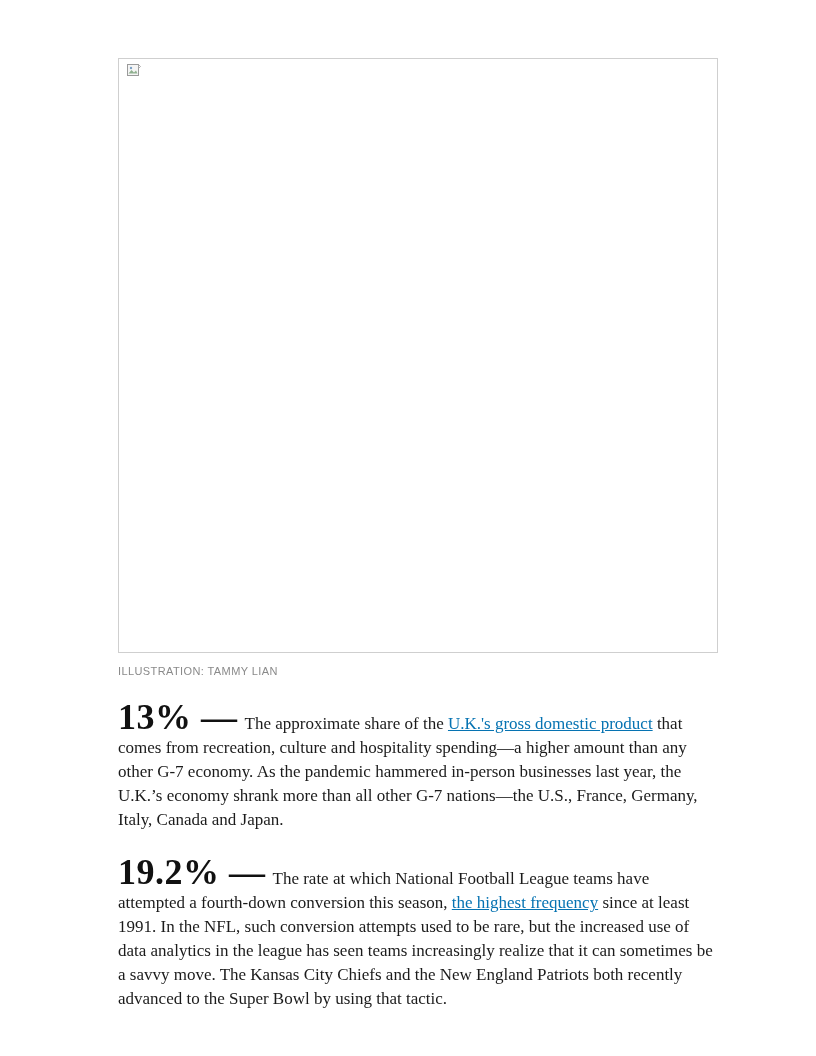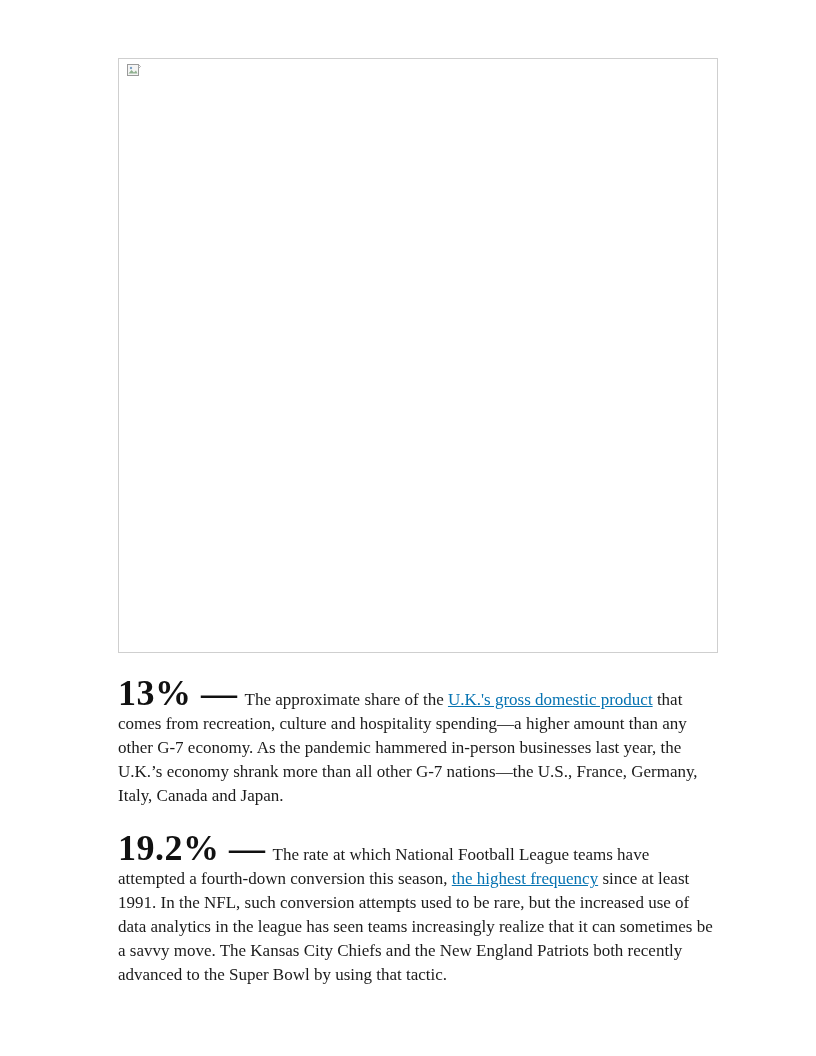--- a/index.html
+++ b/index.html
@@ -73,20 +73,21 @@
       <div class="image-frame">
         <span class="broken-icon">
           <svg width="14" height="14" viewBox="0 0 14 14">
             <rect x="0.5" y="0.5" width="11" height="11" fill="#f5f5f5" stroke="#9a9a9a" stroke-width="1"></rect>
             <circle cx="4" cy="4" r="1.2" fill="#7aa0c4"></circle>
             <path d="M1.5 9.5 L4.5 6 L7 8.5 L9 6.5 L10.5 9.5 Z" fill="#8fb08f"></path>
             <path d="M11.5 0.5 L13.5 2.5 L11.5 4.5 Z" fill="#ffffff" stroke="#9a9a9a" stroke-width="0.8"></path>
           </svg>
         </span>
       </div>
+      <figcaption class="image-credit">ILLUSTRATION: TAMMY LIAN</figcaption>
     </figure>
 
     <p class="stat-paragraph">
       <strong class="stat-value">13% —</strong><span>The approximate share of the </span><a href="#">U.K.'s gross domestic product</a><span> that comes from recreation, culture and hospitality spending—a higher amount than any other G-7 economy. As the pandemic hammered in-person businesses last year, the U.K.’s economy shrank more than all other G-7 nations—the U.S., France, Germany, Italy, Canada and Japan.</span>
     </p>
 
     <p class="stat-paragraph">
       <strong class="stat-value">19.2% —</strong><span>The rate at which National Football League teams have attempted a fourth-down conversion this season, </span><a href="#">the highest frequency</a><span> since at least 1991. In the NFL, such conversion attempts used to be rare, but the increased use of data analytics in the league has seen teams increasingly realize that it can sometimes be a savvy move. The Kansas City Chiefs and the New England Patriots both recently advanced to the Super Bowl by using that tactic.</span>
     </p>
 

